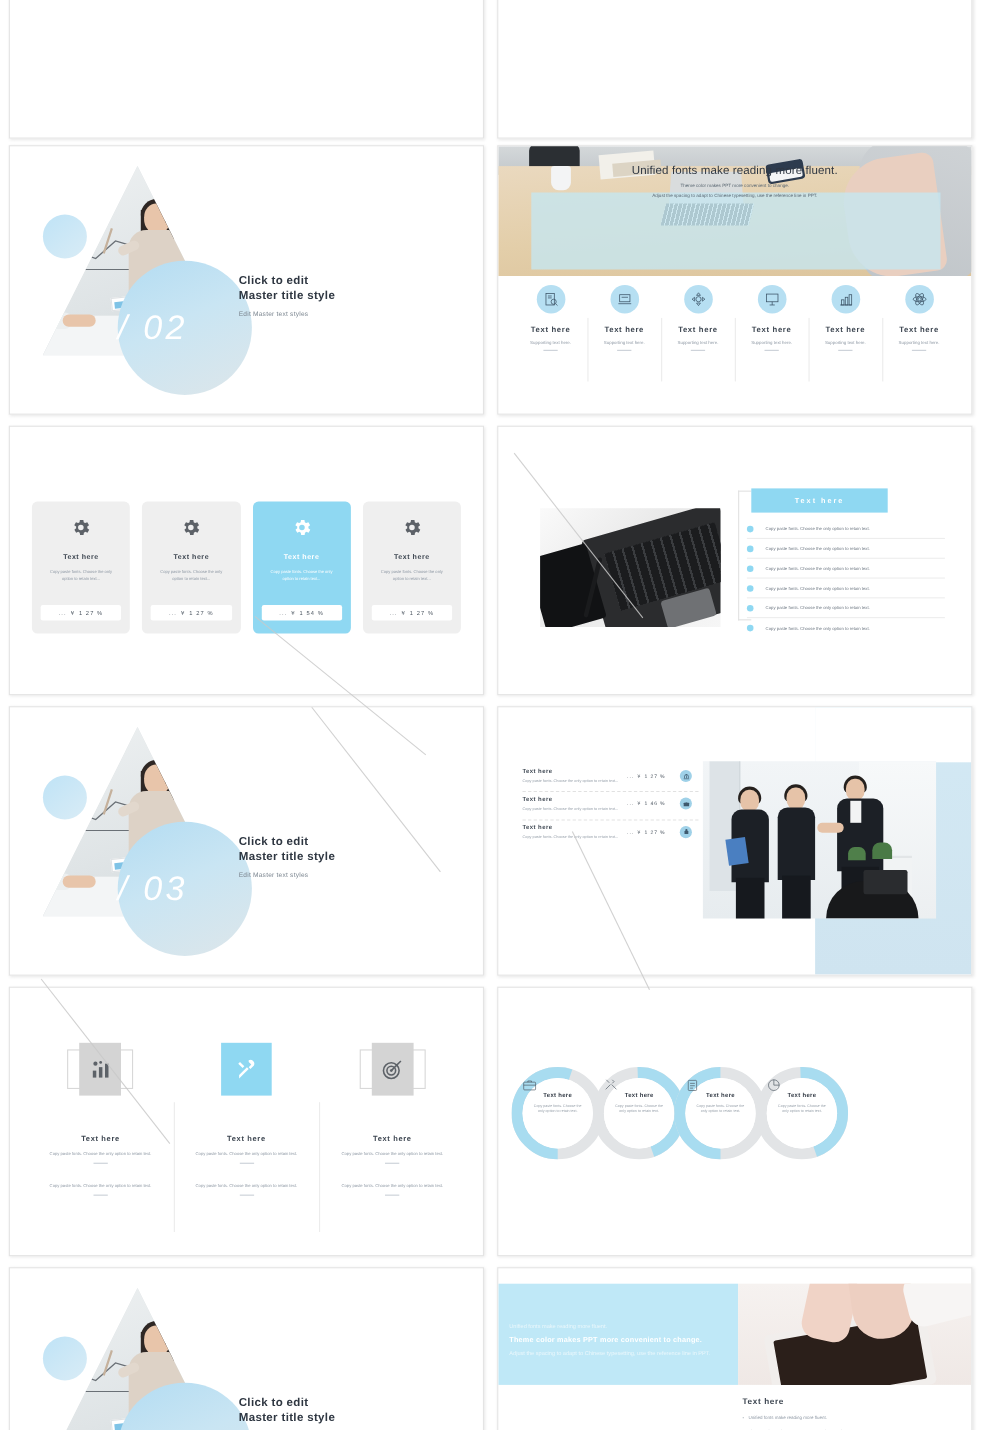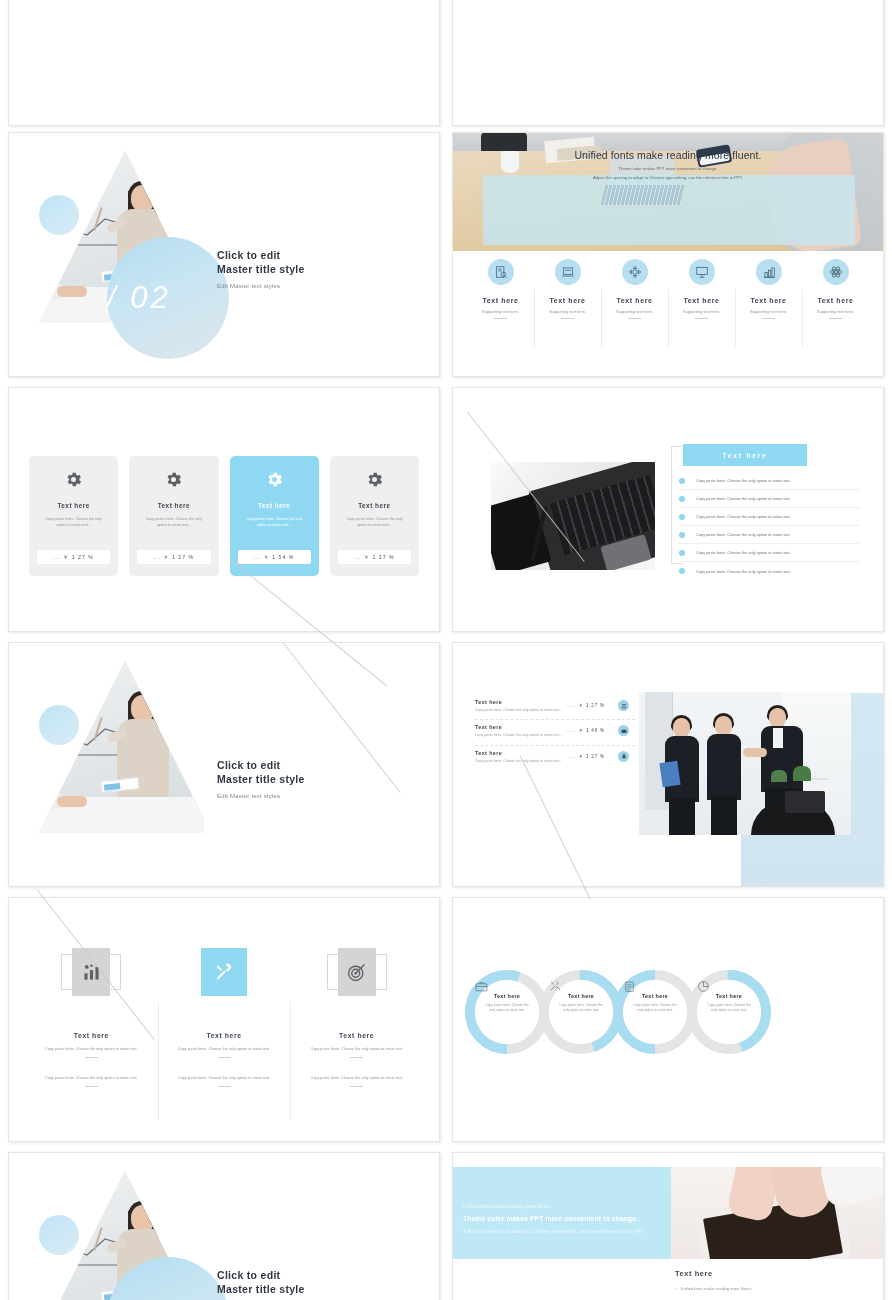--- a/index.html
+++ b/index.html
@@ -541,20 +541,23 @@
           <div class="dv-arm"></div>
             <div class="dv-pen"></div>
         </div>
         <div class="dv-book"></div>
         <div class="dv-desk"></div>
         <div class="dv-sleeve"></div>
           <div class="dv-hand"></div>
       </div>
     </div>
     <div class="dv-bsm"></div>
+    <div class="dv-bbig">
+      <span class="dv-num">/ 03</span>
+    </div>
     <div class="dv-txt">
       <div class="dv-t1">
         <span>Click to edit</span><br>
         <span>Master title style</span>
       </div>
       <div class="dv-t2">Edit Master text styles</div>
     </div>
   </div>
 
   <div class="slide sl-r r4">

